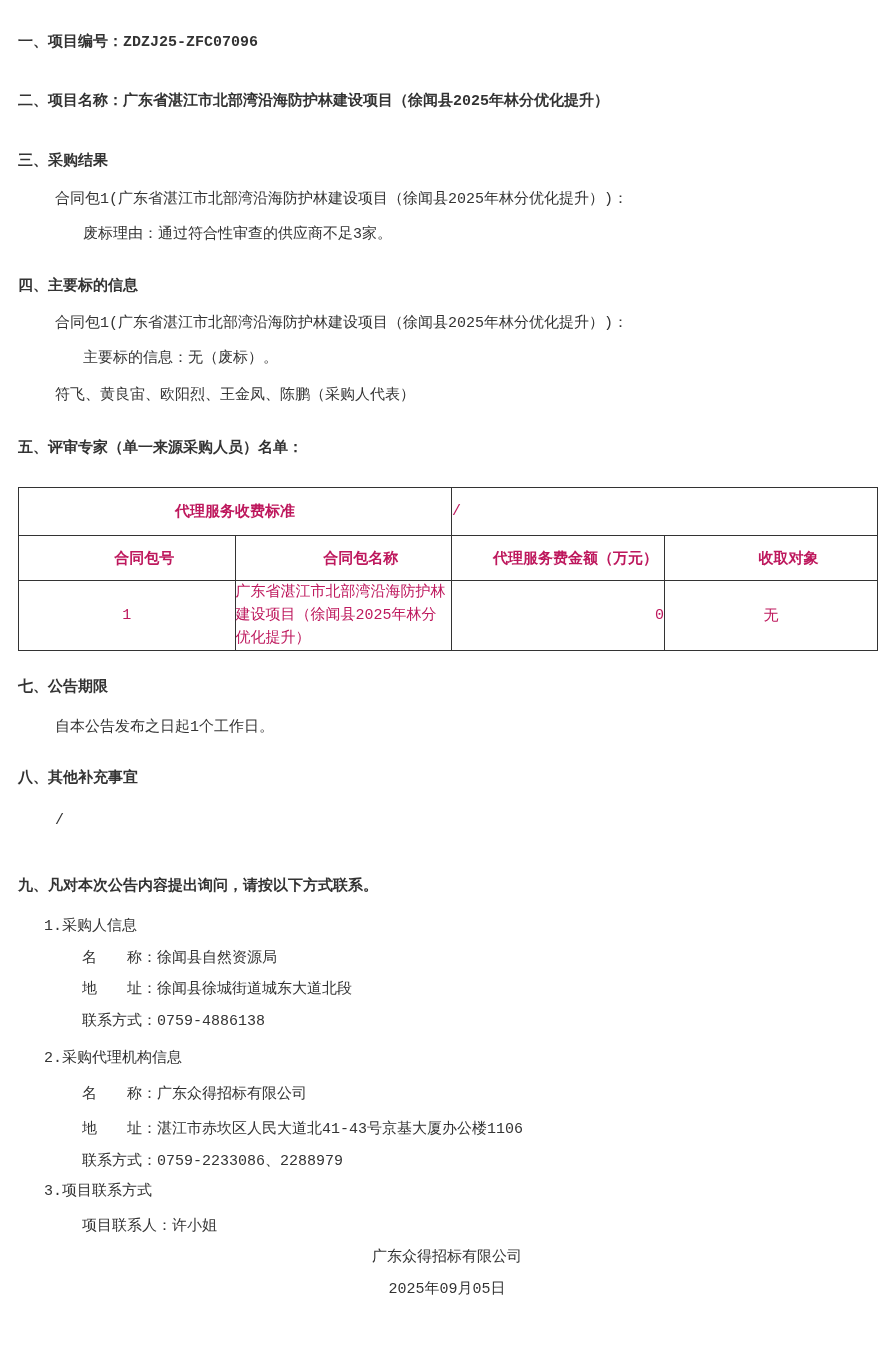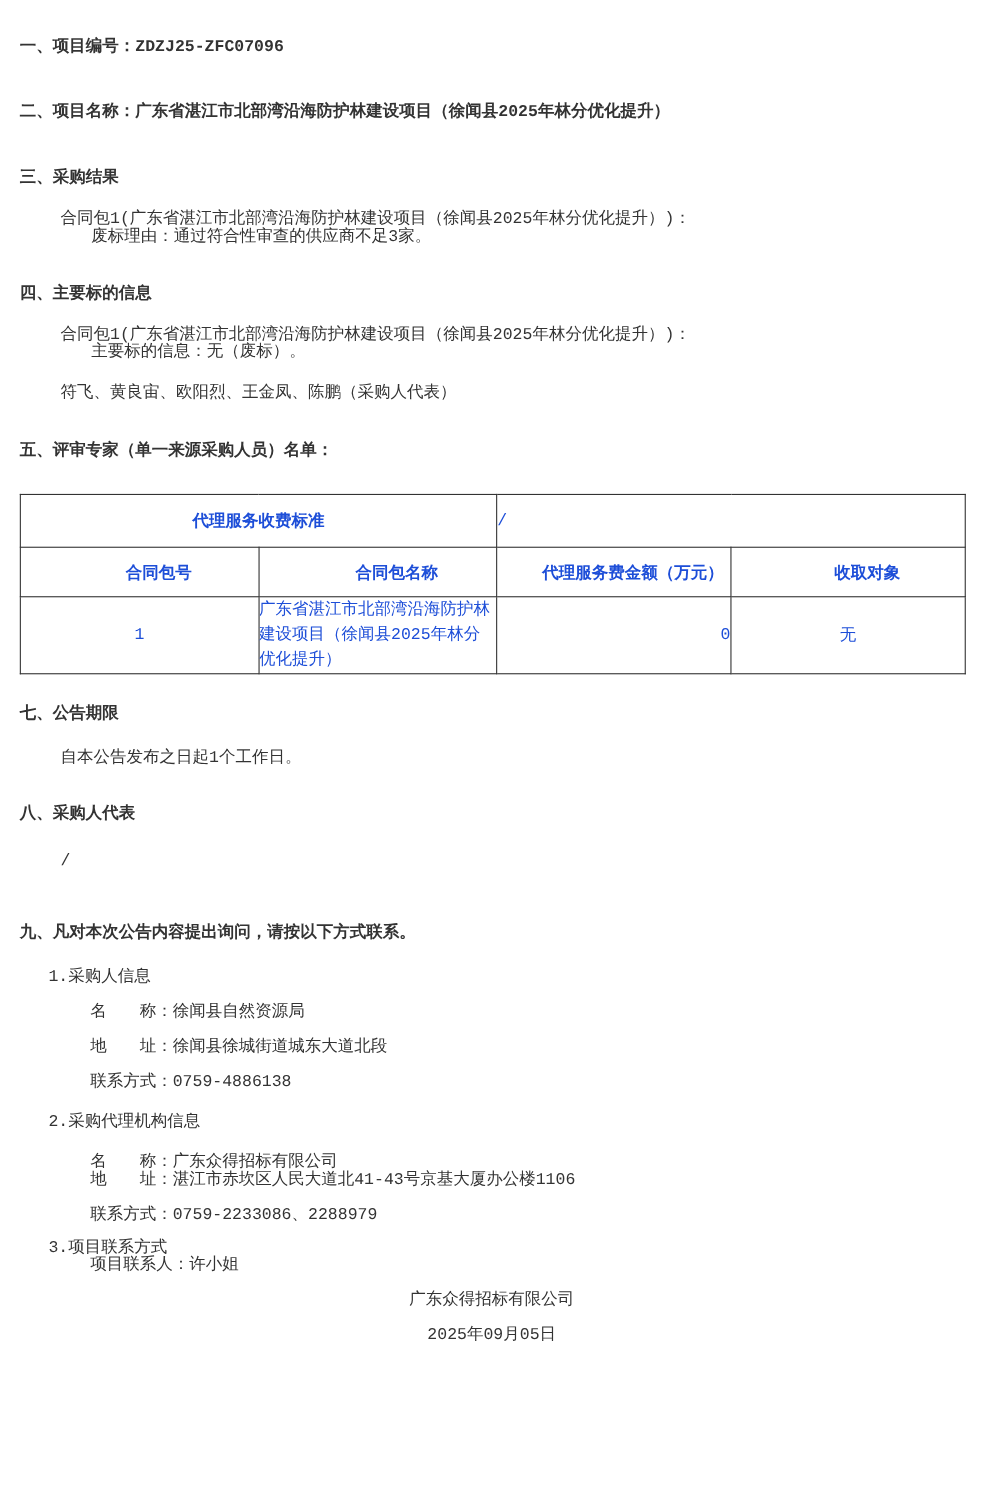--- a/index.html
+++ b/index.html
@@ -10,31 +10,31 @@
     font-size:15px; color:#333333; background:#ffffff;
     overflow:hidden;
   }
   .line { line-height:16px; white-space:nowrap; }
   .bold { font-weight:bold; }
   .ind1 { padding-left:37px; }
   .ind2 { padding-left:65px; }
   .ind-num { padding-left:26px; }
   .ind-contact { padding-left:64px; }
   .mt-43{margin-top:43px;} .mt-44{margin-top:44px;} .mt-22{margin-top:22px;}
-  .mt-19{} .mt-36{margin-top:36px;} .mt-21{margin-top:21px;}
+  .mt-19{margin-top:19px;} .mt-36{margin-top:36px;} .mt-21{margin-top:21px;}
   .mt-37{margin-top:37px;} .mt-35{margin-top:35px;}
   .mt-29{margin-top:29px;} .mt-24{margin-top:24px;} .mt-26{margin-top:26px;}
   .mt-34{margin-top:50px;} .mt-16{margin-top:16px;} .mt-15{margin-top:15px;}
   .mt-14{margin-top:14px;} .mt-12{margin-top:20px;}
   table.fee-table {
     border-collapse:collapse; table-layout:fixed;
     width:857px; margin-top:30px;
   }
   table.fee-table td {
-    border:1px solid #333333; font-size:15px; color:#1d4ed8;
+    border:1px solid #333333; font-size:15px; color:#be185d;
     padding:0; vertical-align:middle; overflow:hidden;
   }
   td.c { text-align:center; }
   td.slash-cell { text-align:left; padding-left:10px; }
   td.name-cell {
     text-align:left; padding:6px 8px; line-height:23px;
     white-space:normal;
   }
   td.amount-cell { text-align:right; padding-right:10px; }
   tr.r1 td { height:47px; }
@@ -80,21 +80,21 @@
       <td class="name-cell">广东省湛江市北部湾沿海防护林建设项目（徐闻县2025年林分优化提升）</td>
       <td class="amount-cell">0</td>
       <td class="c">无</td>
     </tr>
   </tbody>
     </table>
 
   <div class="line bold mt-29">七、公告期限</div>
   <div class="line ind1 mt-24">自本公告发布之日起1个工作日。</div>
 
-  <div class="line bold mt-35">八、采购人代表</div>
+  <div class="line bold mt-35">八、其他补充事宜</div>
   <div class="line ind1 mt-26">/</div>
 
   <div class="line bold mt-34">九、凡对本次公告内容提出询问，请按以下方式联系。</div>
 
   <div class="line ind-num mt-24">1.采购人信息</div>
   <div class="line ind-contact mt-16">名　　称：徐闻县自然资源局</div>
   <div class="line ind-contact mt-15">地　　址：徐闻县徐城街道城东大道北段</div>
   <div class="line ind-contact mt-16">联系方式：0759-4886138</div>
 
   <div class="line ind-num mt-21">2.采购代理机构信息</div>

